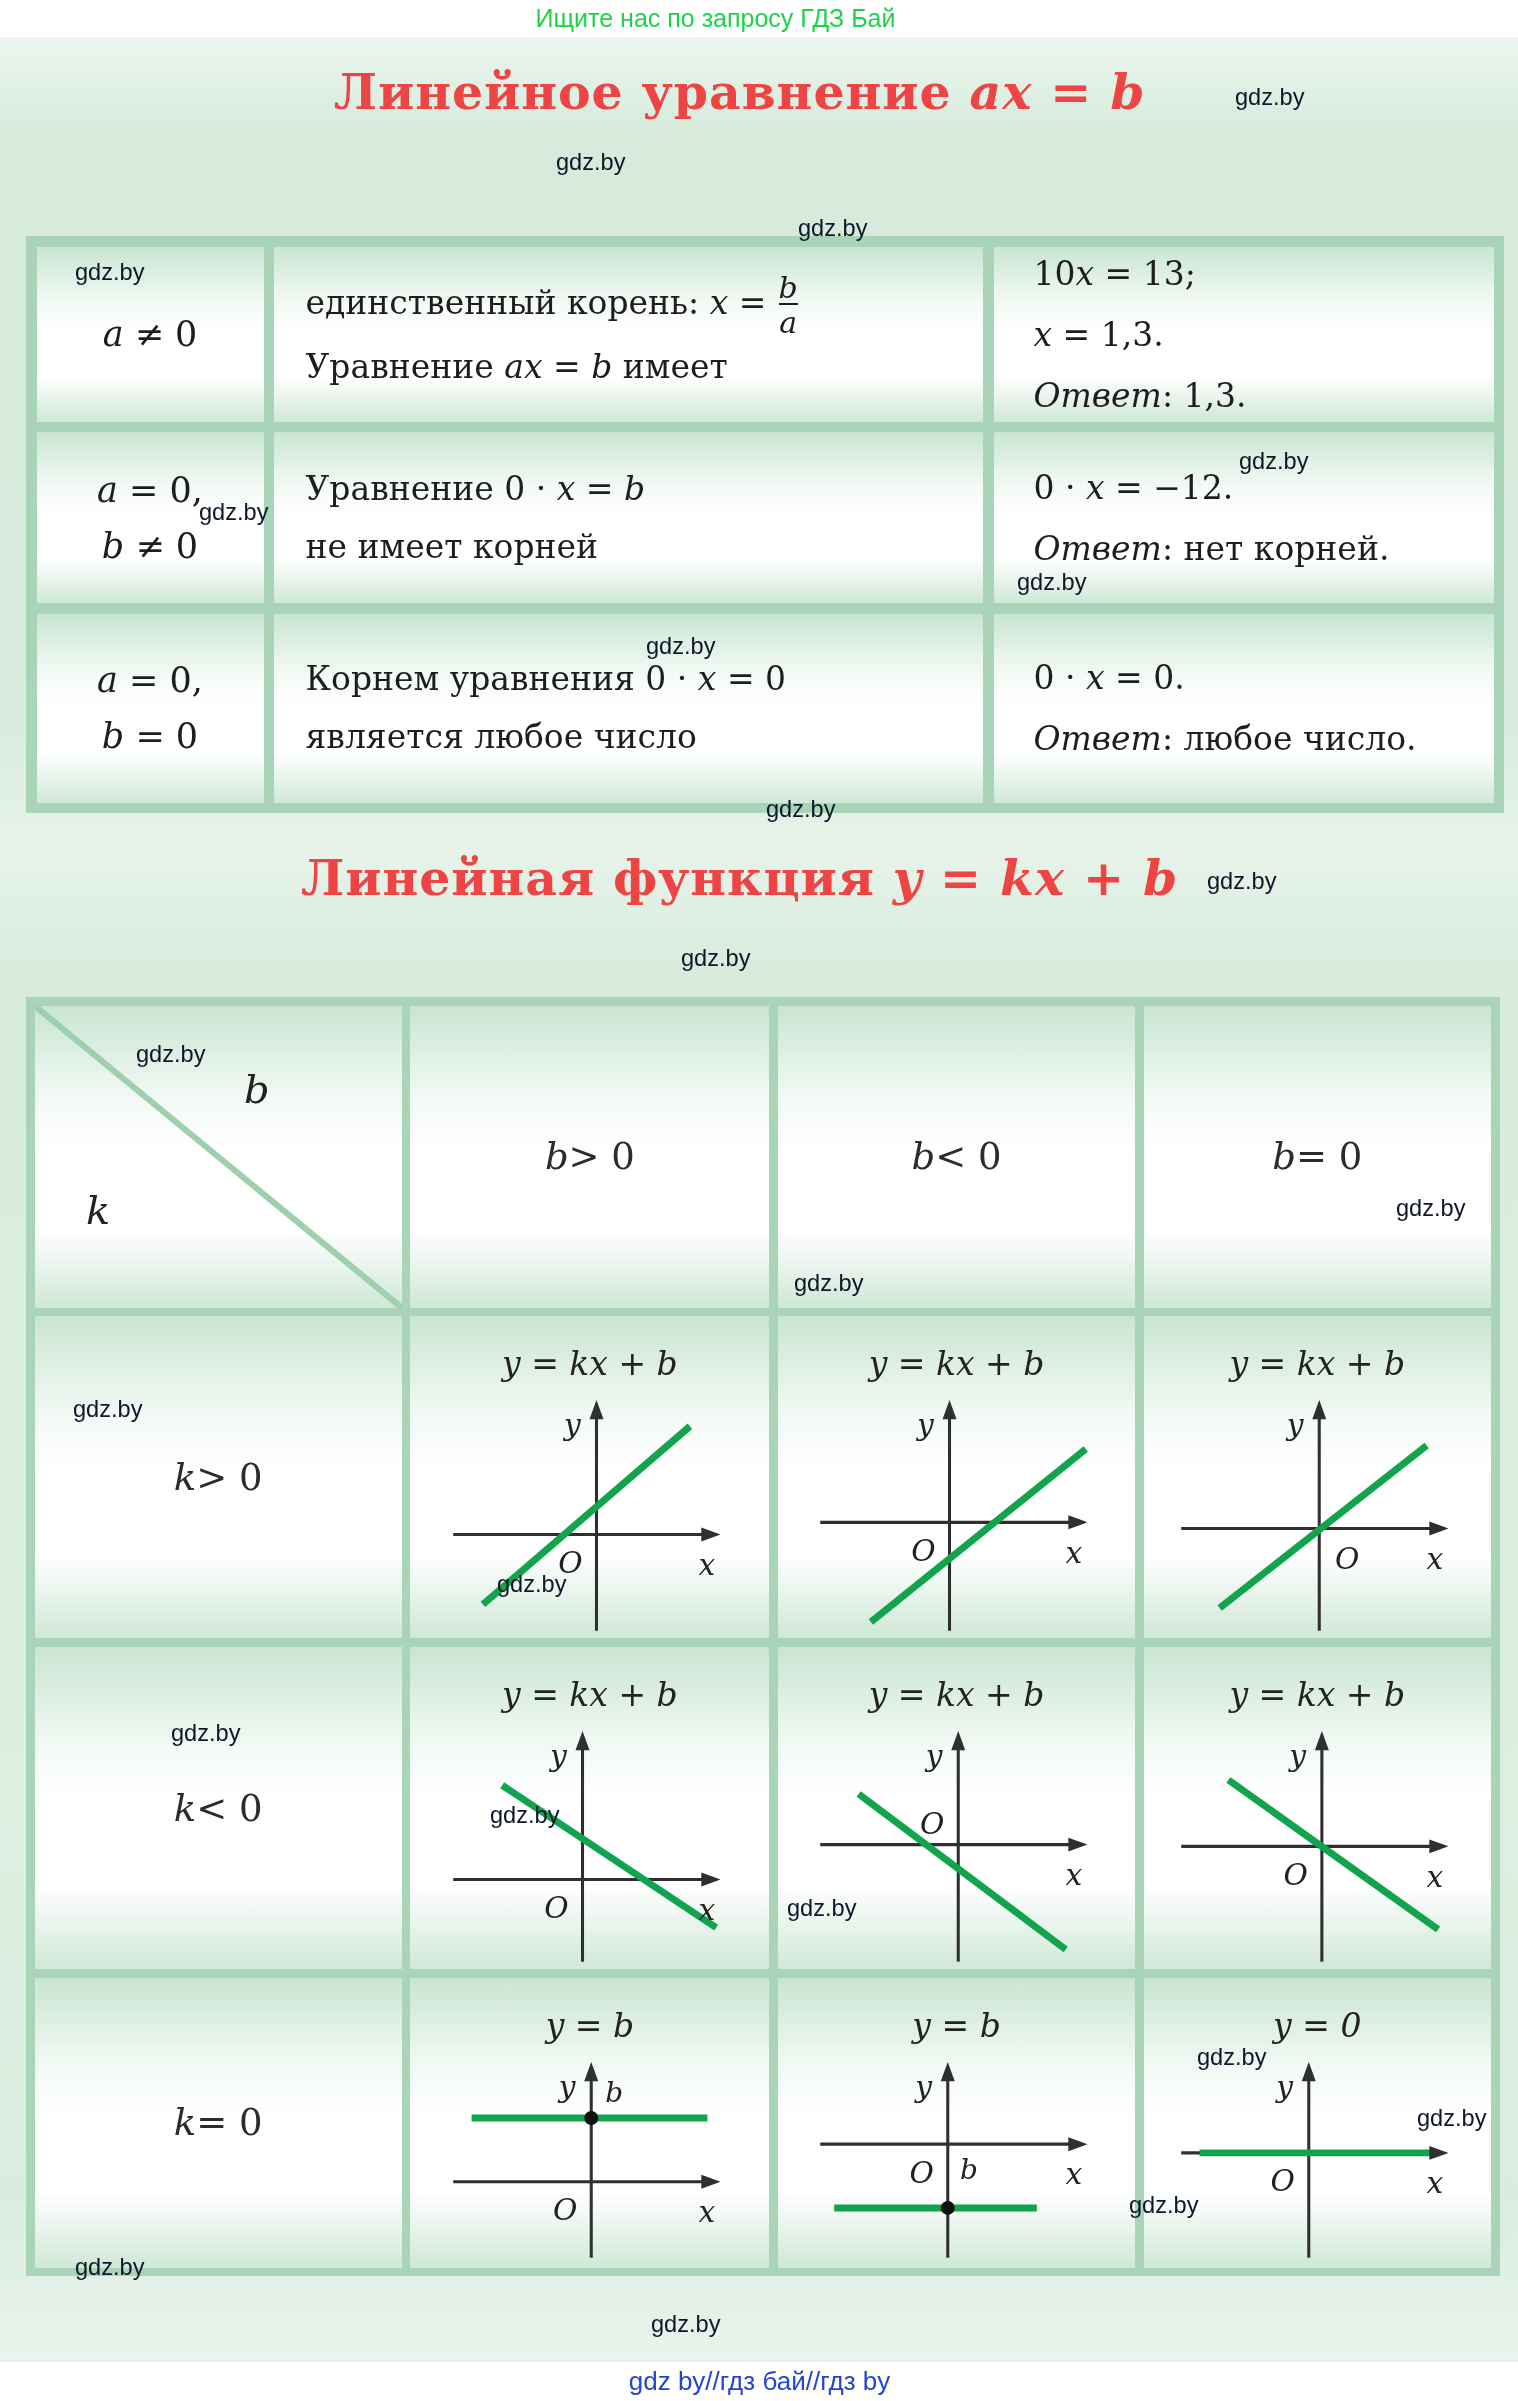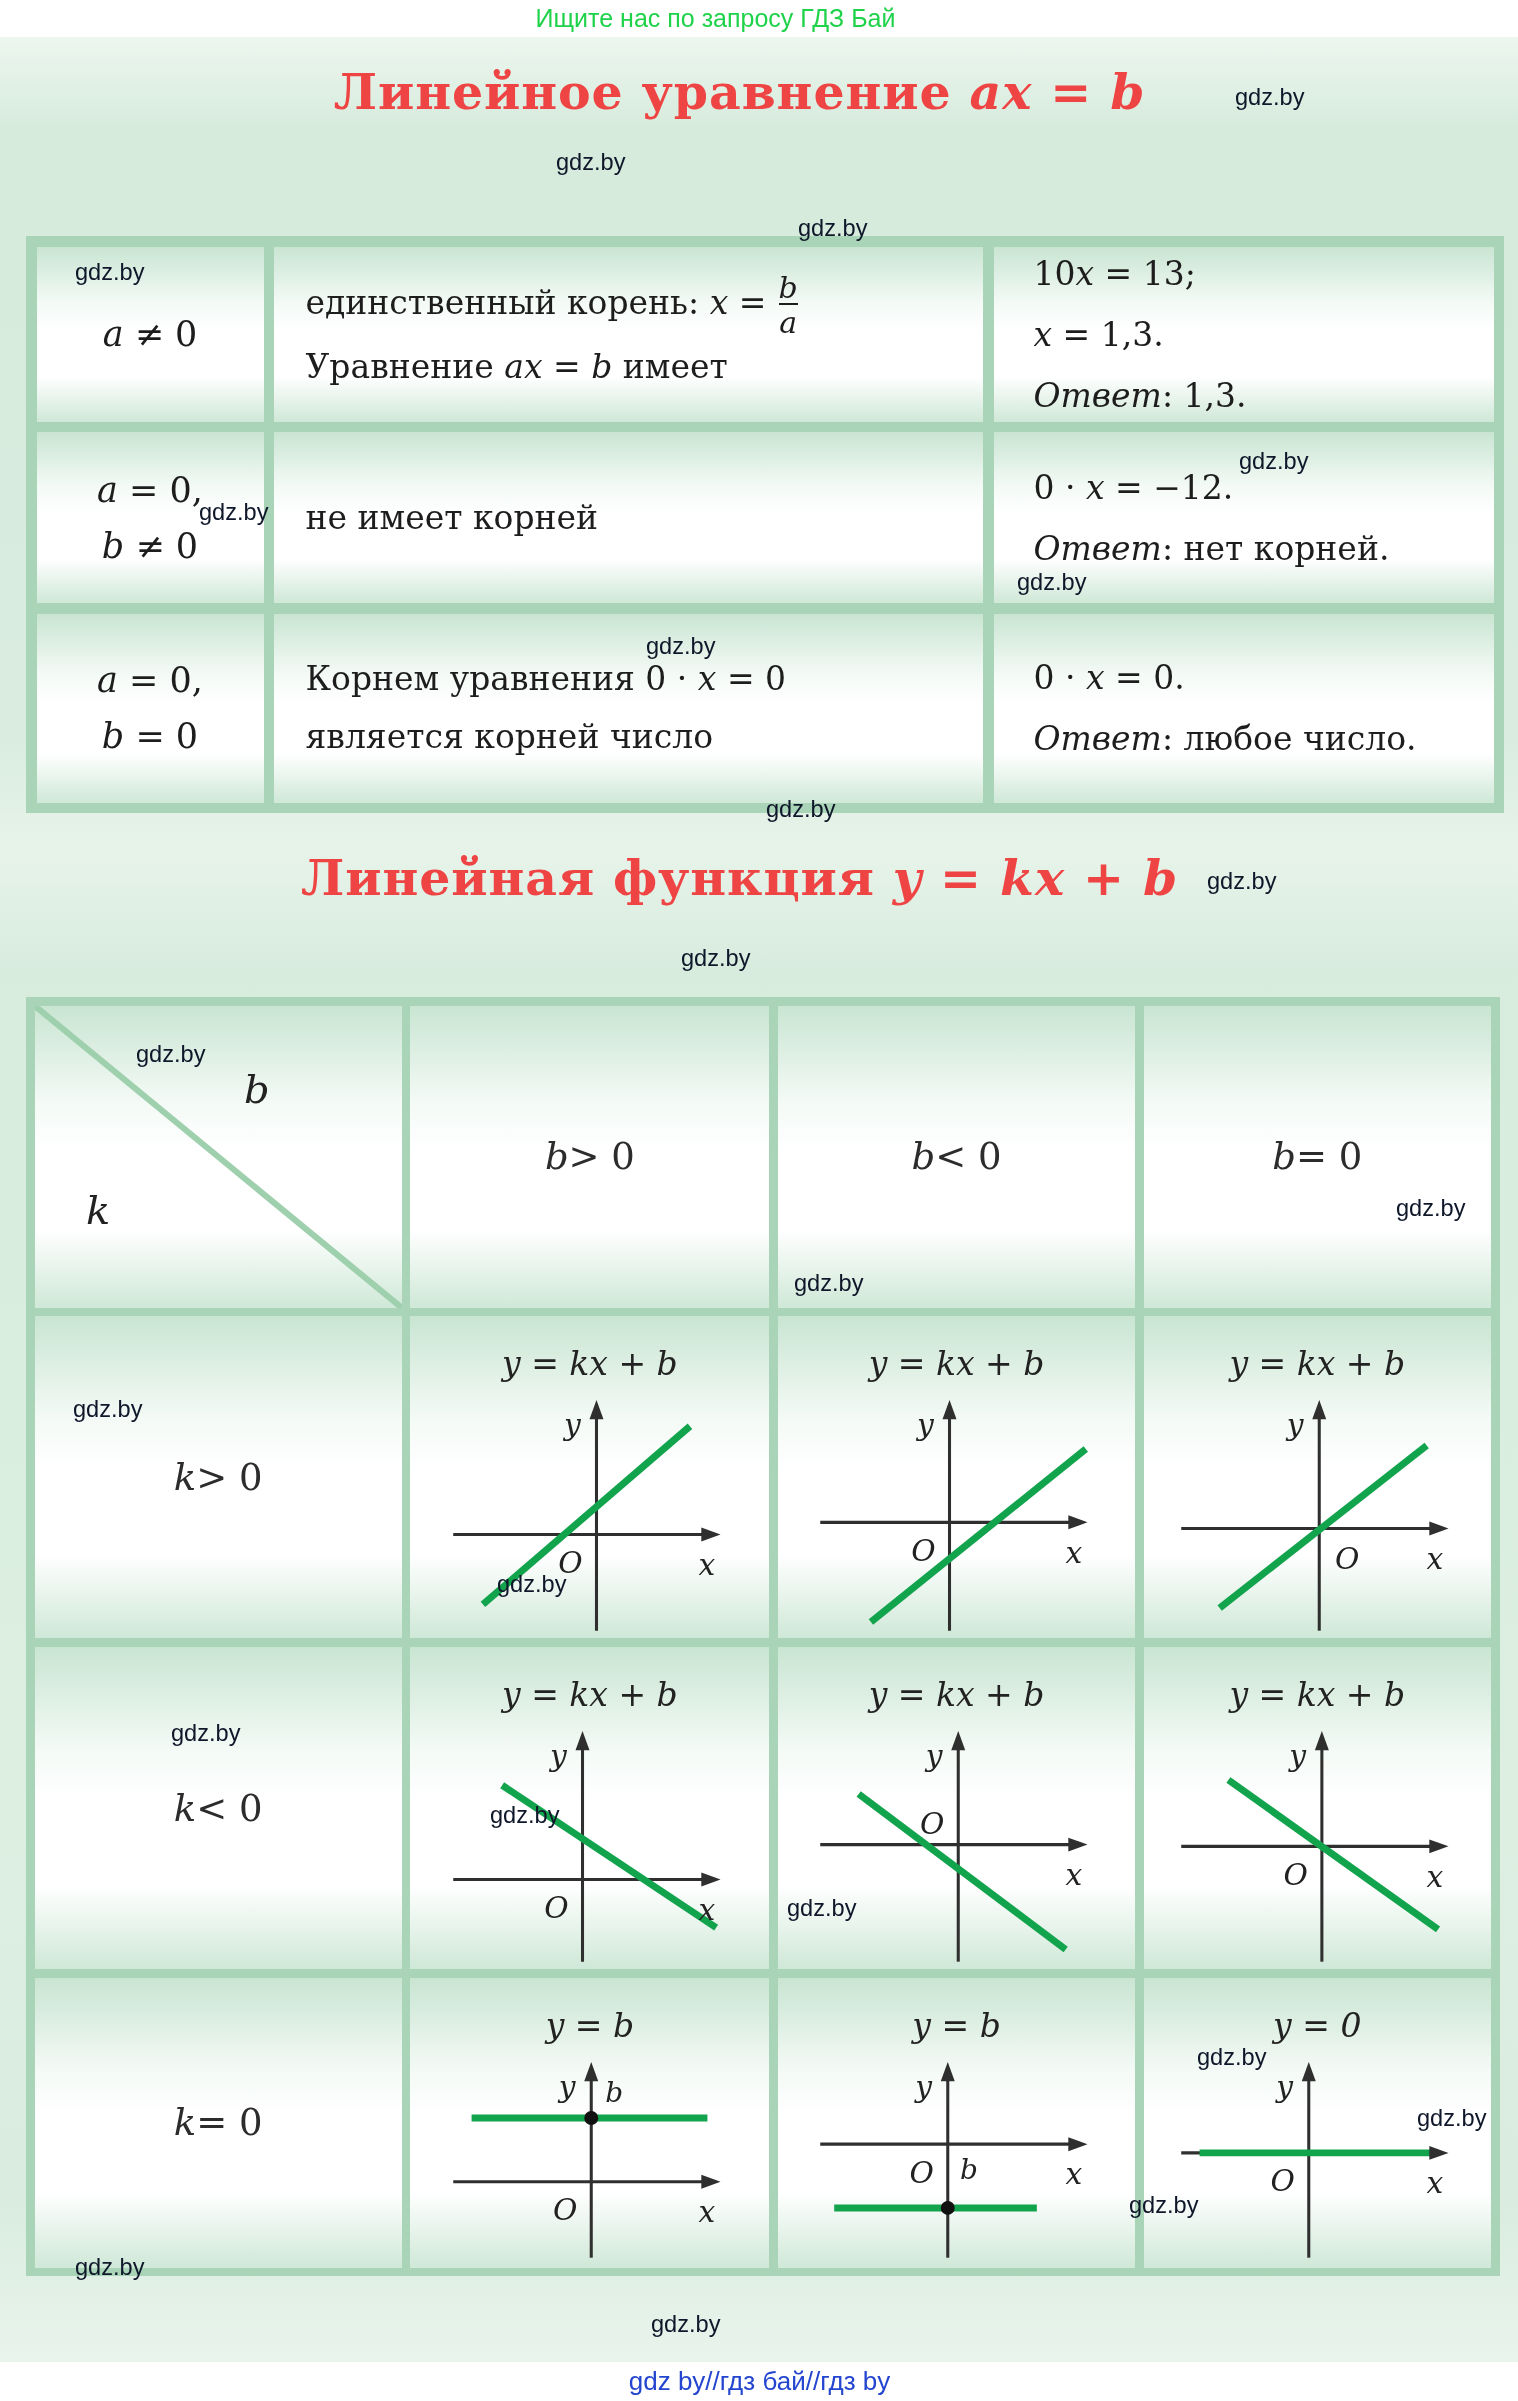--- a/index.html
+++ b/index.html
@@ -91,34 +91,35 @@
       <div><span>10</span><span class="it">x</span><span> = 13;</span></div>
       <div><span class="it">x</span><span> = 1,3.</span></div>
       <div><span class="it">Ответ</span><span>: 1,3.</span></div>
     </div>
 
     <div class="cell cond">
       <div><span class="it">a</span><span> = 0,</span></div>
       <div><span class="it">b</span><span> ≠ 0</span></div>
     </div>
     <div class="cell desc">
+      <div><span>Уравнение 0 · </span><span class="it">x</span><span> = </span><span class="it">b</span></div>
       <div><span>не имеет корней</span></div>
     </div>
     <div class="cell examples">
       <div><span>0 · </span><span class="it">x</span><span> = −12.</span></div>
       <div><span class="it">Ответ</span><span>: нет корней.</span></div>
     </div>
 
     <div class="cell cond">
       <div><span class="it">a</span><span> = 0,</span></div>
       <div><span class="it">b</span><span> = 0</span></div>
     </div>
     <div class="cell desc">
       <div><span>Корнем уравнения 0 · </span><span class="it">x</span><span> = 0</span></div>
-      <div><span>является корней число</span></div>
+      <div><span>является любое число</span></div>
     </div>
     <div class="cell examples">
       <div><span>0 · </span><span class="it">x</span><span> = 0.</span></div>
       <div><span class="it">Ответ</span><span>: любое число.</span></div>
     </div>
   </div>
 
   <div id="title2" class="big-title"><span>Линейная функция  </span><span class="it">y</span><span> = </span><span class="it">kx</span><span> + </span><span class="it">b</span></div>
 
   <div id="table2">

